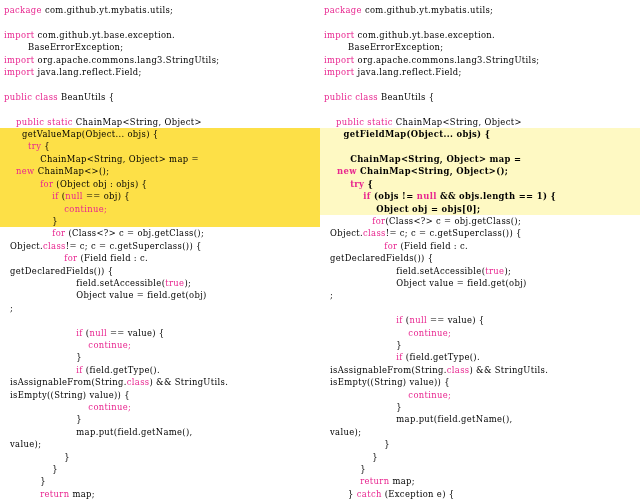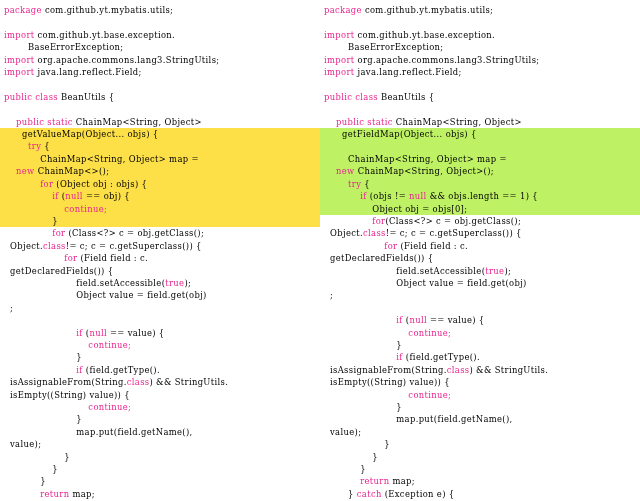--- a/index.html
+++ b/index.html
@@ -45,21 +45,22 @@
     display: block;
     min-height: 12.4px;
     padding-left: 4px;
     padding-right: 2px;
     box-sizing: border-box;
   }
   .line.hl-add {
     background: #fde047;
   }
   .line.hl-del {
-    background: #bef264;
+    background: #fef9c3;
+    font-weight: bold;
   }
   .kw { color: #e8258f; }
   .lit { color: #e8258f; }
   .cls { color: #e8258f; }
   .plain { color: #000000; }
 </style>
 </head>
 <body>
 
 <div class="diff-root">

